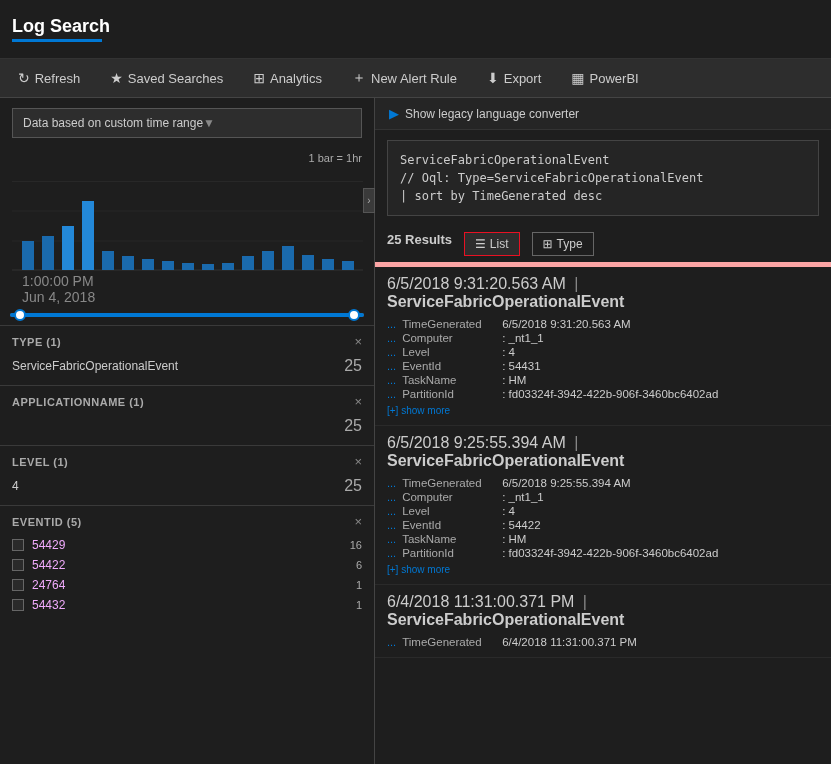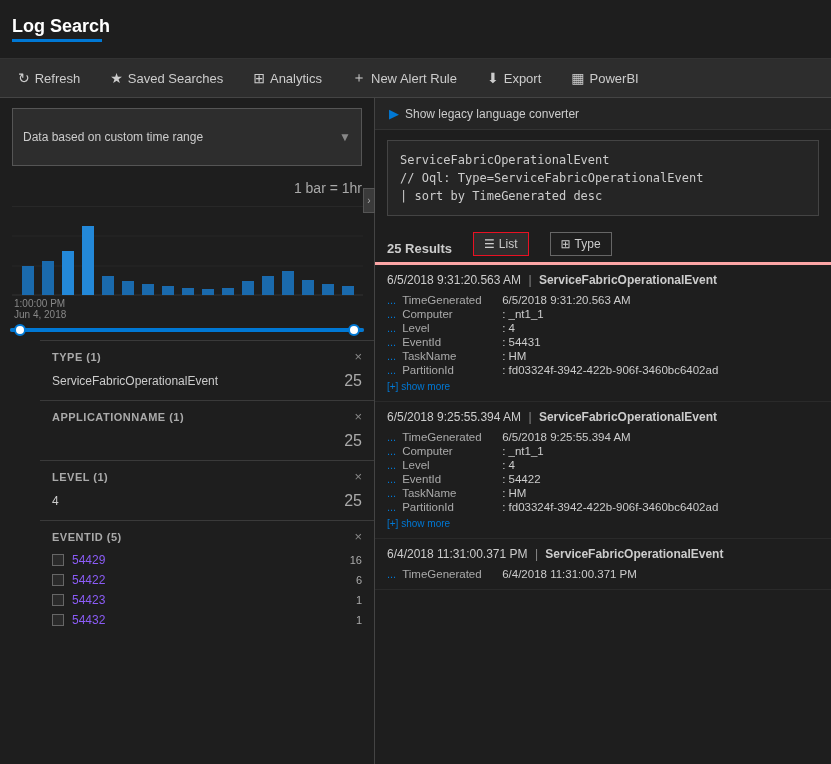--- a/index.html
+++ b/index.html
@@ -86,46 +86,46 @@
       padding: 6px 0;
       border: 1px solid #555;
       z-index: 10;
     }
 
     
     .time-range-selector {
       margin: 10px 12px;
       background: #2d2d2d;
       border: 1px solid #555;
-      padding: 21px 10px;
-      display: flex;
-      align-items: center;
-      justify-content: space-between;
+      padding: 7px 10px;
+      display: flex;
+      align-items: center;
       cursor: pointer;
       color: #ccc;
       font-size: 12px;
     }
     .time-range-selector .chevron { color: #888; }
 
     
     .chart-area {
       padding: 4px 12px 4px 12px;
       position: relative;
     }
     .chart-label {
       text-align: right;
+      font-size: 11px;
+      color: #aaa;
+      margin-bottom: 17px;
+    }
+    .chart-axis-label {
       font-size: 14px;
-      color: #aaa;
-      margin-bottom: 10px;
-    }
-    .chart-axis-label {
-      font-size: 10px;
       color: #888;
       margin-top: 2px;
       padding-left: 2px;
+      margin-left: 8px;
     }
 
     
     .slider-container {
       padding: 4px 10px 8px 10px;
     }
     .slider-track {
       width: 100%;
       height: 4px;
       background: #555;
@@ -151,21 +151,20 @@
       position: absolute;
       cursor: pointer;
     }
     .slider-thumb.left { left: 4px; }
     .slider-thumb.right { right: 4px; }
 
     
     .facet-section {
       border-top: 1px solid #3a3a3a;
       padding: 8px 12px;
-      margin-left: 40px;
     }
     .facet-header {
       display: flex;
       justify-content: space-between;
       align-items: center;
       margin-bottom: 6px;
     }
     .facet-title {
       font-size: 11px;
       font-weight: 600;
@@ -189,21 +188,21 @@
     .facet-row .count {
       color: #aaa;
       font-size: 16px;
     }
     .facet-row-with-checkbox {
       display: flex;
       align-items: center;
       gap: 8px;
       padding: 3px 0;
     }
-    .facet-row-with-checkbox .name { flex: 1; color: #8b5cf6; }
+    .facet-row-with-checkbox .name { flex: 1; color: #f0abfc; }
     .facet-row-with-checkbox .count { color: #aaa; font-size: 11px; text-align: center; }
     .facet-checkbox {
       width: 12px;
       height: 12px;
       border: 1px solid #666;
       background: #2a2a2a;
       flex-shrink: 0;
     }
 
     
@@ -236,24 +235,24 @@
       font-family: 'Consolas', monospace;
       font-size: 12px;
       color: #ccc;
       line-height: 1.5;
     }
     .query-box .query-line { display: block; }
 
     
     .results-bar {
       display: flex;
-      align-items: flex-end;
-      gap: 21px;
+      align-items: flex-start;
+      gap: 12px;
       padding: 6px 12px;
-      border-bottom: 3px solid #fca5a5;
+      border-bottom: 5px solid #fca5a5;
     }
     .results-count {
       font-size: 13px;
       color: #ccc;
       font-weight: 600;
     }
     .view-btn {
       display: flex;
       align-items: center;
       gap: 4px;
@@ -270,21 +269,21 @@
       background: #2d2d2d;
     }
     .view-btn .icon { font-size: 12px; }
 
     
     .result-entry {
       border-bottom: 1px solid #2a2a2a;
       padding: 8px 12px;
     }
     .result-header {
-      font-size: 12px;
+      font-size: 16px;
       color: #ccc;
       margin-bottom: 6px;
       font-weight: 500;
     }
     .result-header .timestamp { color: #ccc; }
     .result-header .separator { color: #888; margin: 0 4px; }
     .result-header .event-type { color: #ccc; font-weight: 600; }
 
     .result-field {
       display: flex;
@@ -441,21 +440,21 @@
             <span class="name">54429</span>
             <span class="count">16</span>
           </div>
           <div class="facet-row-with-checkbox">
             <div class="facet-checkbox"></div>
             <span class="name">54422</span>
             <span class="count">6</span>
           </div>
           <div class="facet-row-with-checkbox">
             <div class="facet-checkbox"></div>
-            <span class="name">54423</span>
+            <span class="name">24764</span>
             <span class="count">1</span>
           </div>
           <div class="facet-row-with-checkbox">
             <div class="facet-checkbox"></div>
             <span class="name">54432</span>
             <span class="count">1</span>
           </div>
         </div>
       </div>
   </div>

